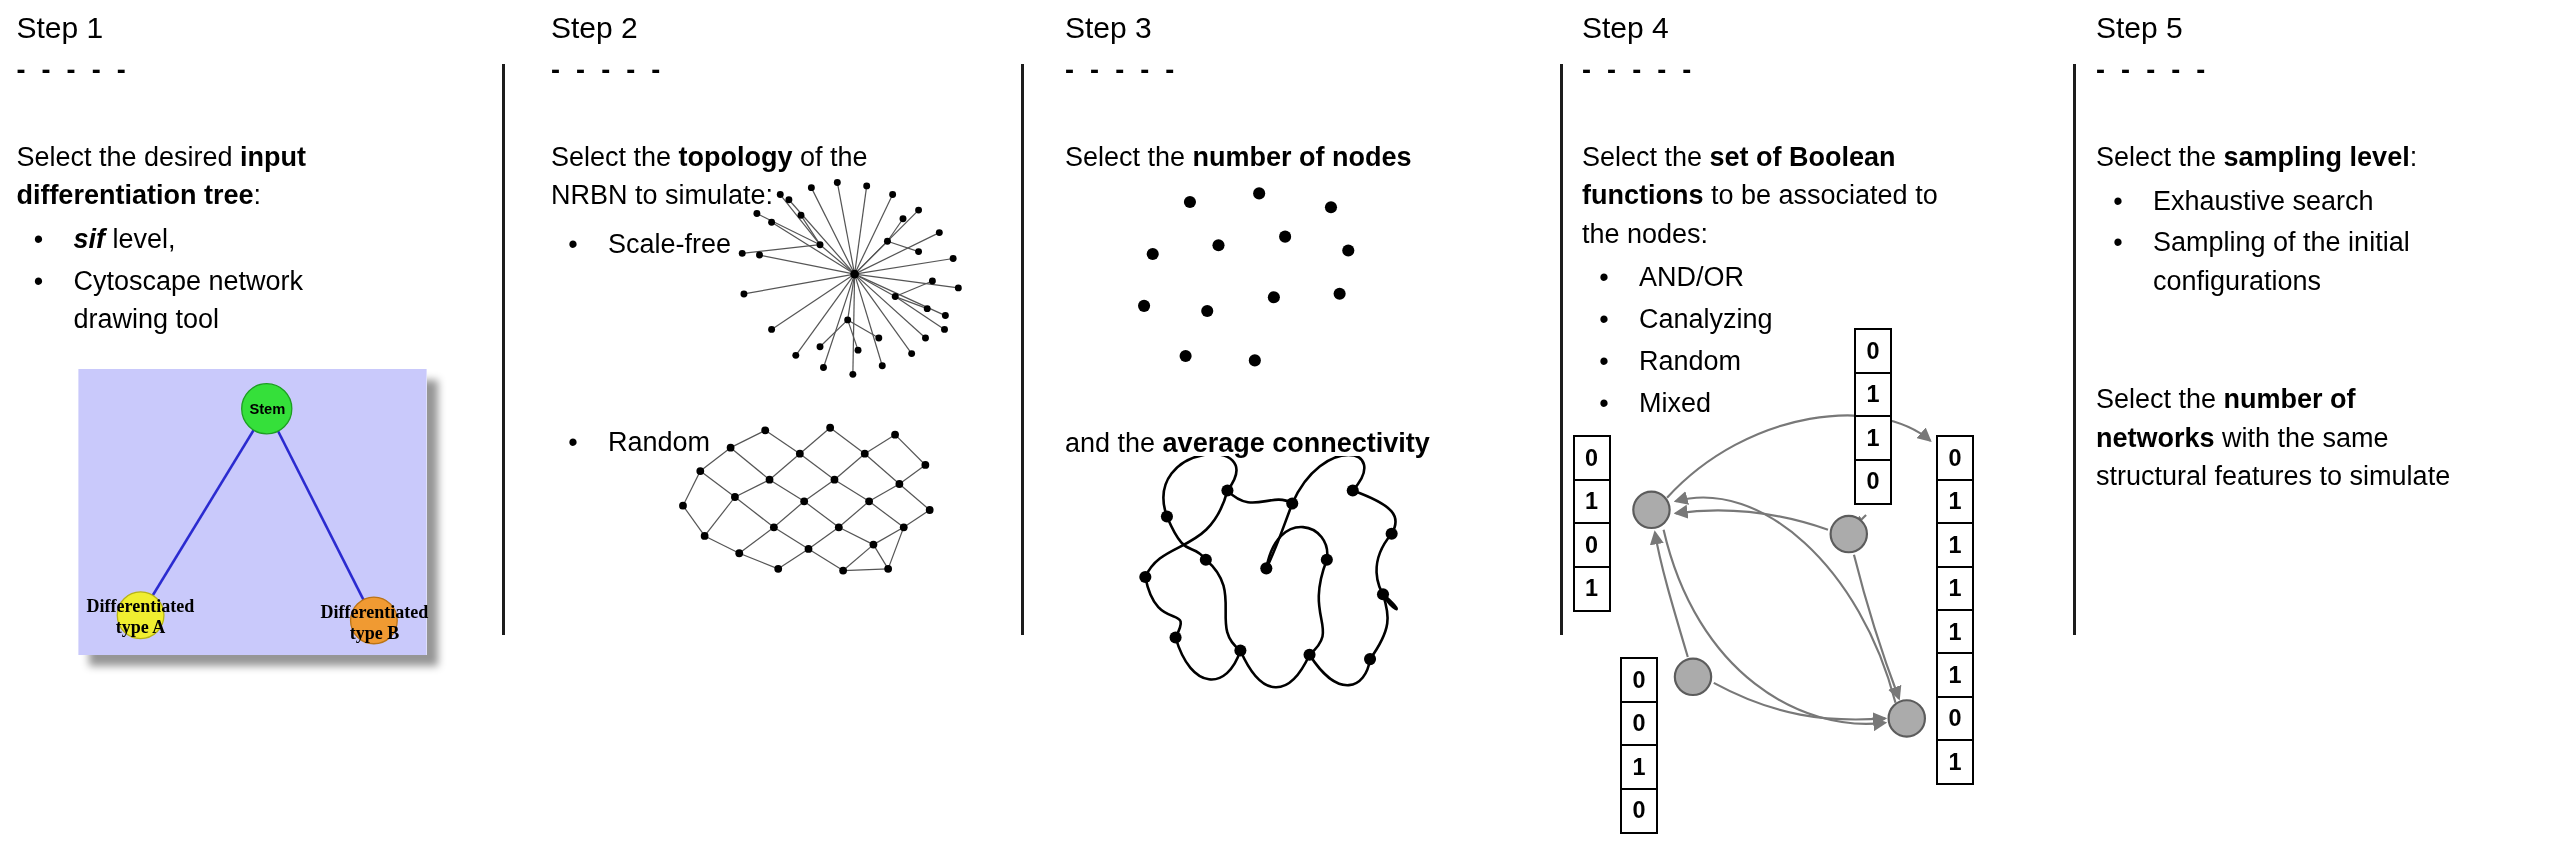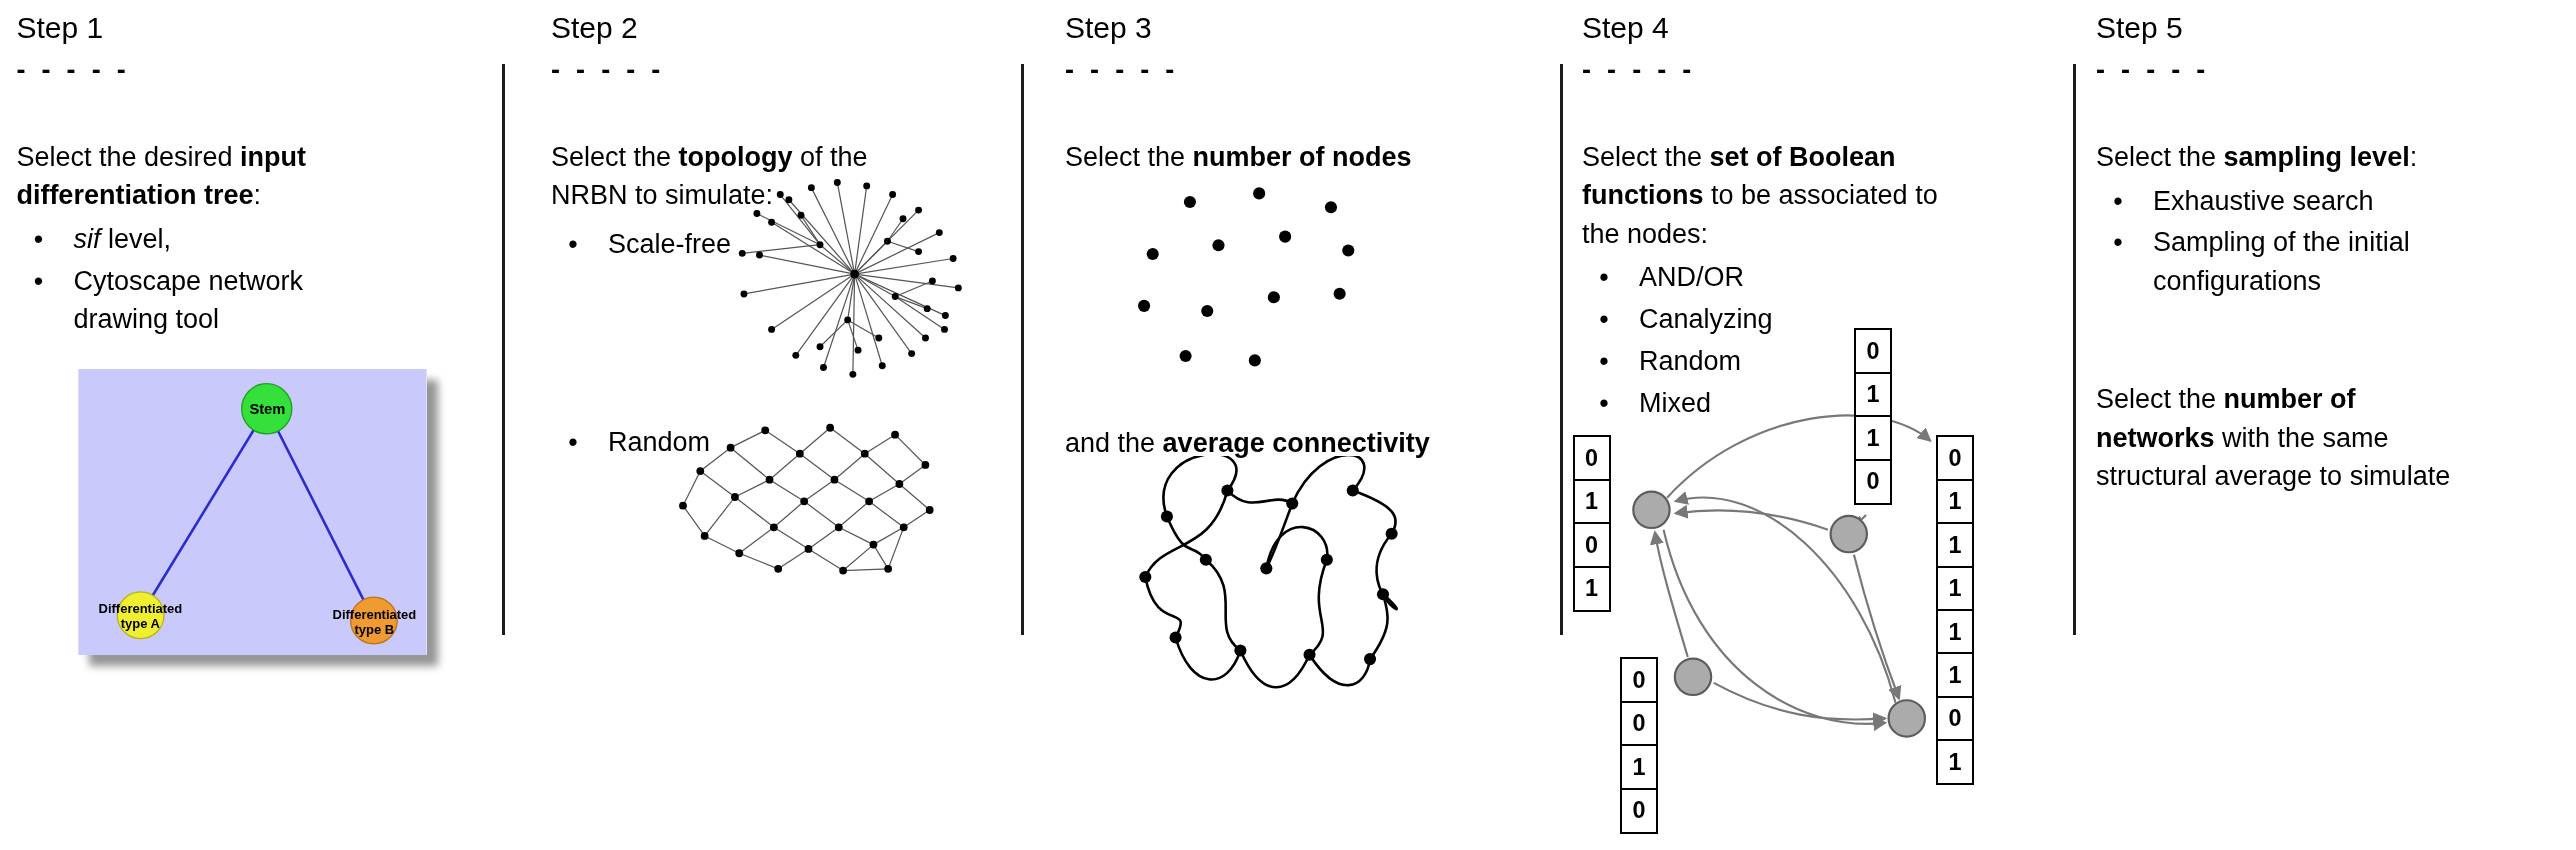--- a/index.html
+++ b/index.html
@@ -12,39 +12,39 @@
   .para { font-size:27px; line-height:1.42; margin-top:52px; white-space:nowrap; }
   .bullets { margin-top:5.2px; }
   .bullet { position:relative; padding-left:57px; font-size:27px; line-height:1.42; margin-top:3.5px; white-space:nowrap; }
   .bullet::before { content:"\2022"; position:absolute; left:17.3px; }
   .abs { position:absolute; }
   .divider { position:absolute; top:64px; width:2.6px; height:571px; background:#1c1c1c; }
   .illus { position:absolute; }
   .tree-box { position:absolute; left:62px; top:359px; width:349px; height:286px; box-shadow:11.2px 11.2px 7.8px #969696; }
   .tree-label { position:absolute; transform:translate(-50%,-50%); font-weight:700; text-align:center; line-height:1.15; white-space:nowrap; }
   .tree-label.root { font-size:14.7px; }
-  .tree-label.leaf { font-size:13px; }
+  .tree-label.leaf { font-size:18px;font-family:Liberation Serif, serif; }
   .tt-col { position:absolute; }
   .tt-cell { width:38px; height:46px; margin-top:-2.6px; border:2.6px solid #000; background:#fff;
              display:flex; align-items:center; justify-content:center; font-size:23.4px; font-weight:700; }
   .tt-col .tt-cell:first-child { margin-top:0; }
   .net-edge { stroke:#555; stroke-width:1.4; }
   .tangle-edge { stroke:#000; stroke-width:3; fill:none; }
 </style>
 </head>
 <body>
 
 <div id="canvas">
 
   <section class="col" style="left:16.4px;width:485px">
     <h2 class="step-title">Step 1</h2>
     <div class="dashes">- - - - -</div>
     <p class="para"><span>Select the desired </span><span style="font-weight: 700;">input</span><br><span style="font-weight: 700;">differentiation tree</span><span>:</span></p>
     <div class="bullets">
-      <div class="bullet"><span style="font-style: italic;">sif</span><span> level,</span></div>
+      <div class="bullet"><span style="font-style: italic; font-weight: bold;">sif</span><span> level,</span></div>
       <div class="bullet"><span>Cytoscape network</span><br><span>drawing tool</span></div>
     </div>
 
     <div class="tree-box">
       <svg width="349" height="286" viewBox="0 0 403 331">
         <rect x="0" y="0" width="403" height="331" fill="#c9c9fb"></rect>
         <line x1="218" y1="46" x2="72" y2="285" stroke-width="3" stroke="#2b2bd0"></line>
         <line x1="218" y1="46" x2="342" y2="291" stroke-width="3" stroke="#2b2bd0"></line>
         <circle cx="218" cy="46" r="29" stroke="#1d9e22" stroke-width="1.5" fill="#35e03a"></circle>
         <circle cx="72" cy="285" r="27" stroke="#b8b414" stroke-width="1.5" fill="#f0ee30"></circle>
@@ -357,17 +357,17 @@
   <div class="divider" style="left:2073px"></div>
 
   <section class="col" style="left:2096px;width:480px">
     <h2 class="step-title">Step 5</h2>
     <div class="dashes">- - - - -</div>
     <p class="para"><span>Select the </span><span style="font-weight: 700;">sampling level</span><span>:</span></p>
     <div class="bullets">
       <div class="bullet">Exhaustive search</div>
       <div class="bullet"><span>Sampling of the initial</span><br><span>configurations</span></div>
     </div>
-    <p class="para abs" style="left:0;top:370px;margin-top:0"><span>Select the </span><span style="font-weight: 700;">number of</span><br><span style="font-weight: 700;">networks</span><span> with the same</span><br><span>structural average to simulate</span></p>
+    <p class="para abs" style="left:0;top:370px;margin-top:0"><span>Select the </span><span style="font-weight: 700;">number of</span><br><span style="font-weight: 700;">networks</span><span> with the same</span><br><span>structural features to simulate</span></p>
   </section>
 
 </div>
 
 
 </body></html>

